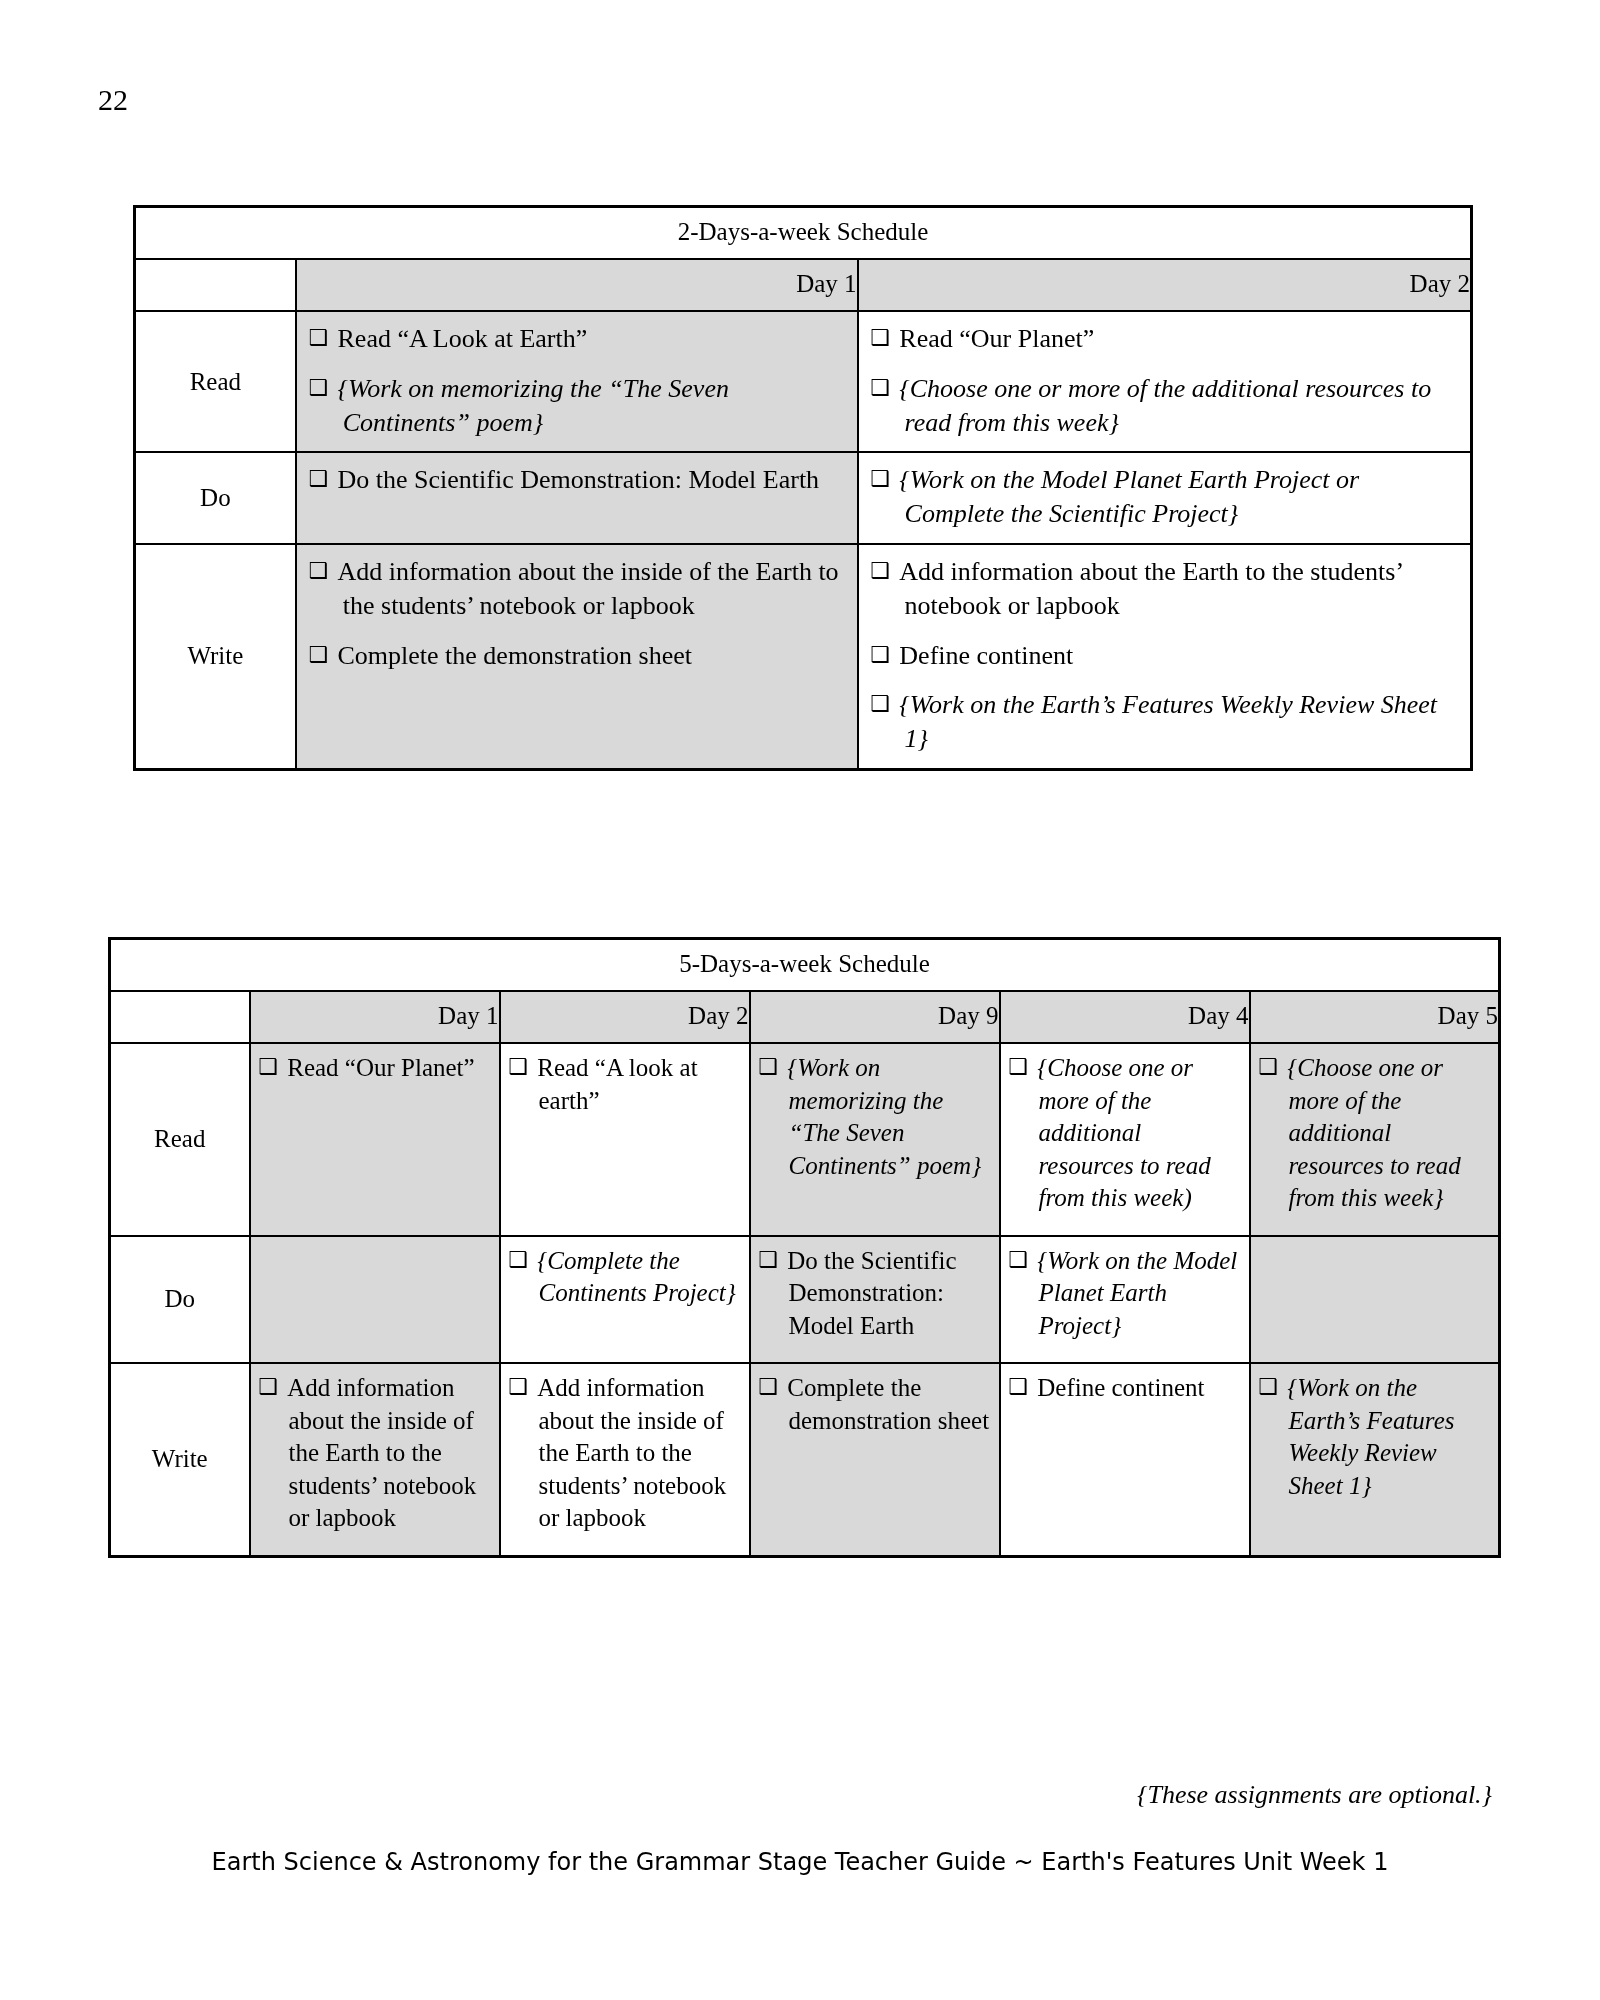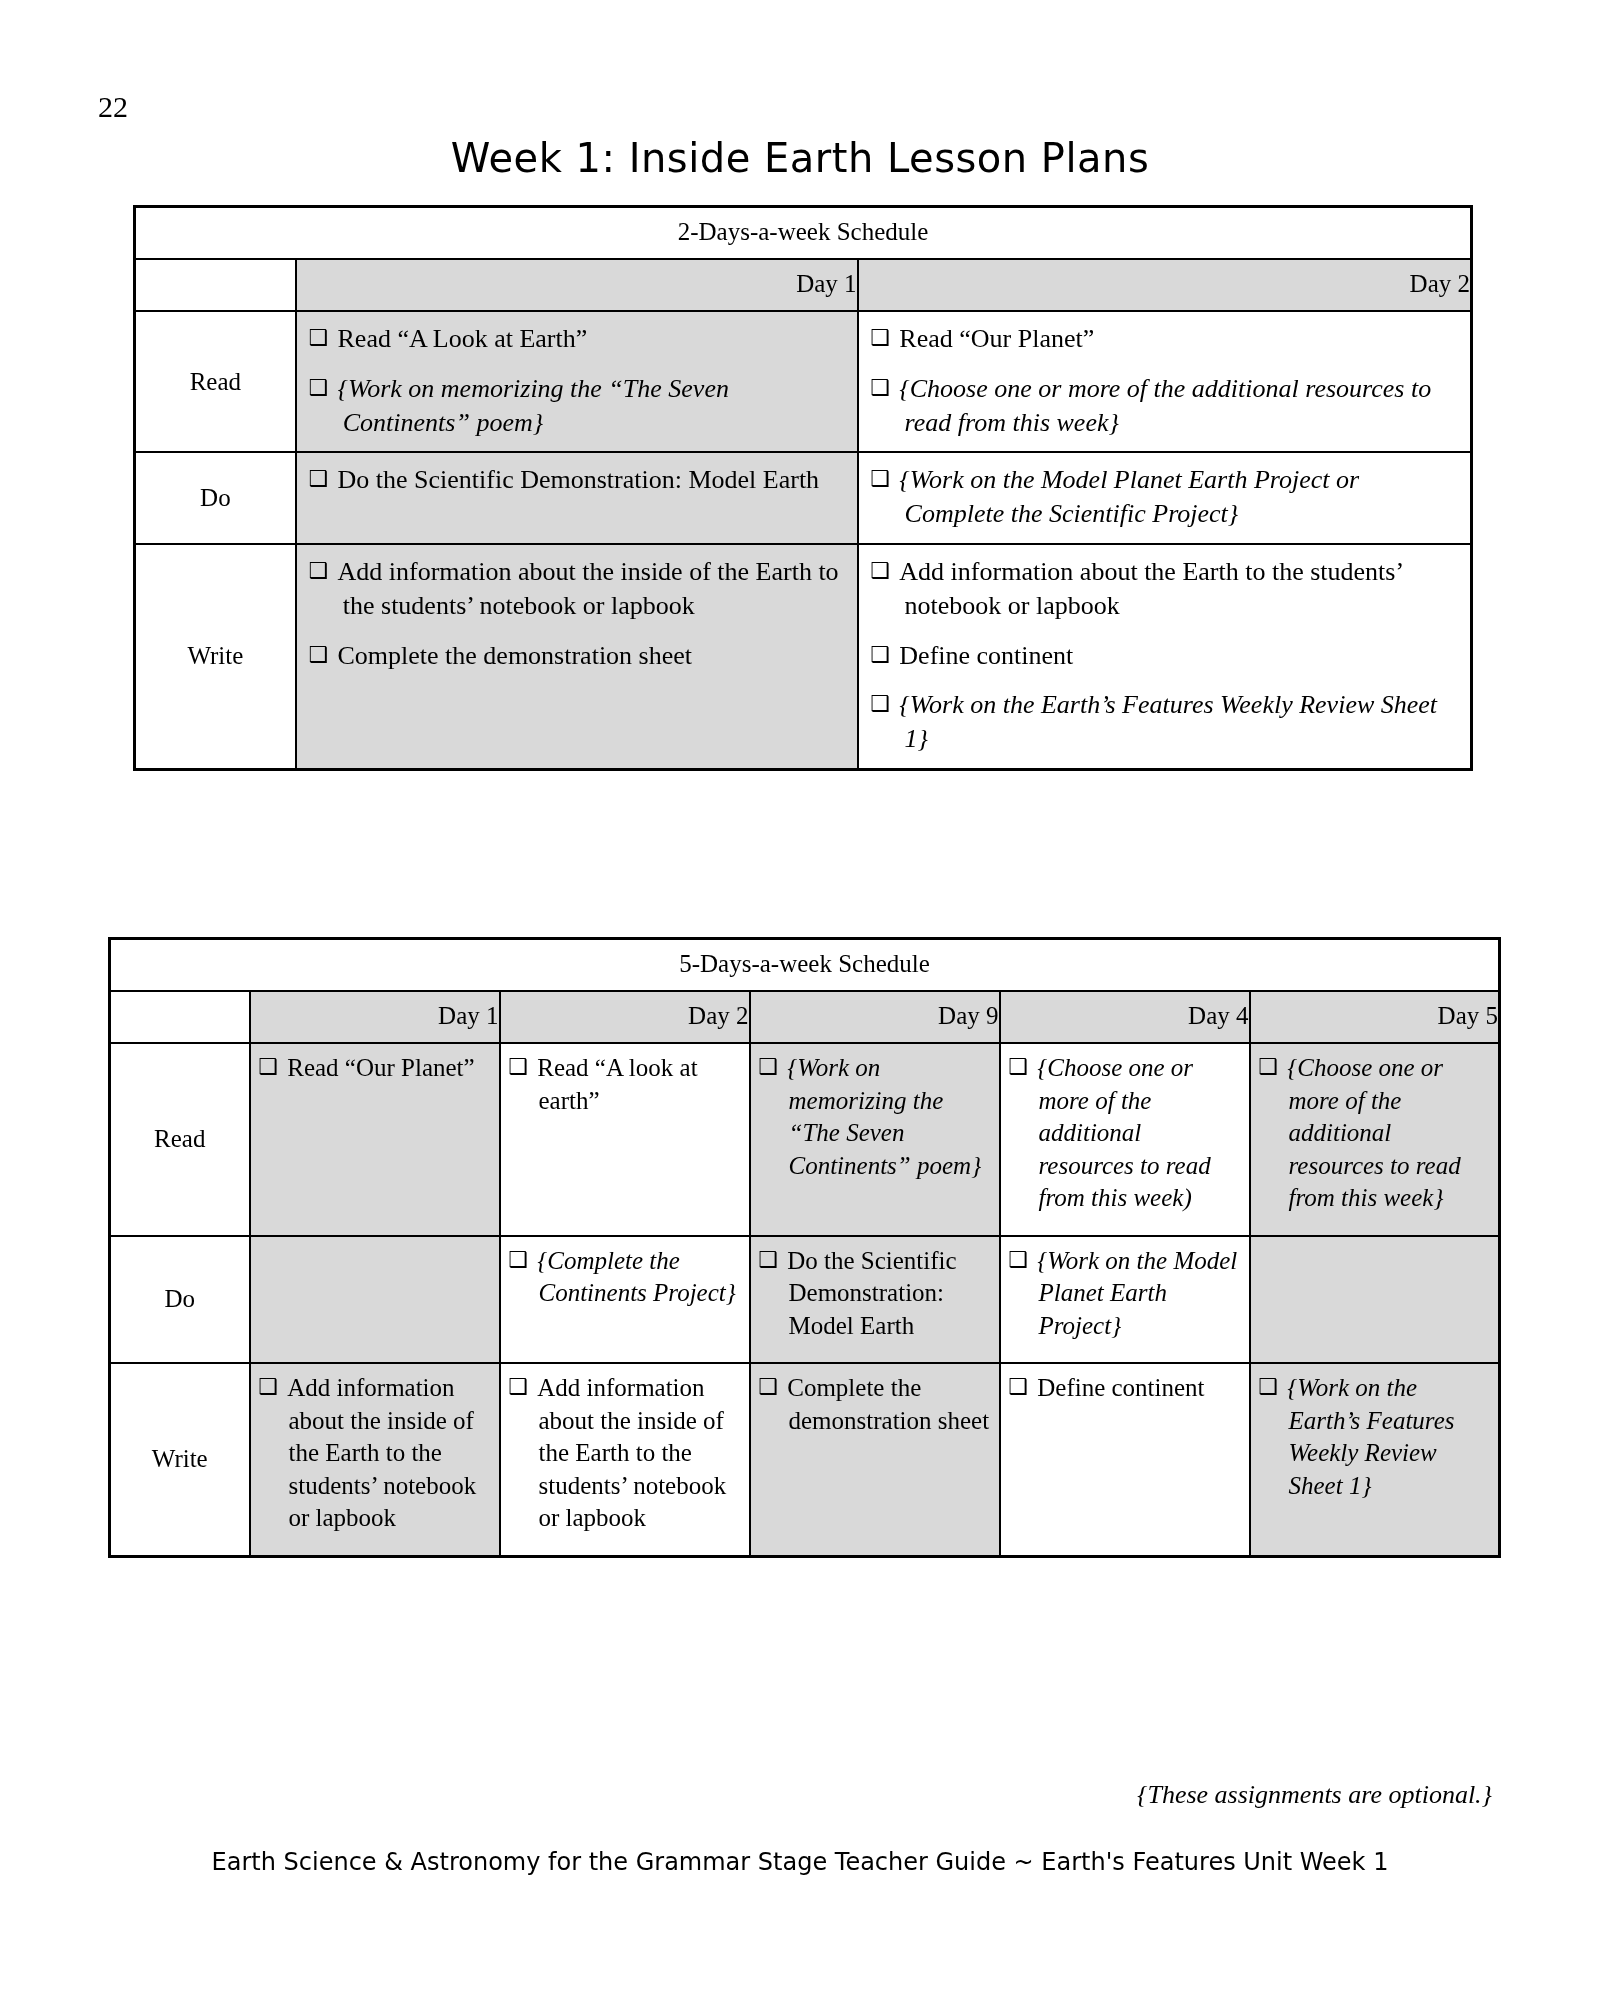--- a/index.html
+++ b/index.html
@@ -18,21 +18,21 @@
   .page {
     position: relative;
     width: 1600px;
     height: 2000px;
     box-sizing: border-box;
     padding: 0;
   }
   .page-number {
     position: absolute;
     left: 98px;
-    top: 92px;
+    top: 85px;
     font-family: "Liberation Serif", serif;
     font-size: 30px;
     line-height: 1;
   }
   .doc-title {
     position: absolute;
     left: 0;
     right: 0;
     top: 135px;
     text-align: center;
@@ -140,21 +140,20 @@
     font-size: 24px;
   }
 </style>
 </head>
 <body>
 
 <div class="page">
 
   <div class="page-number">22</div>
 
-  <div class="doc-title">Week 1: Inside Earth Lesson Plans</div>
 
   <table class="sched" id="tbl2">
     <colgroup>
       <col class="c0">
         <col class="c1">
         <col class="c2">
     </colgroup>
     <tbody>
       <tr>
         <td class="banner" colspan="3">2-Days-a-week Schedule</td>

